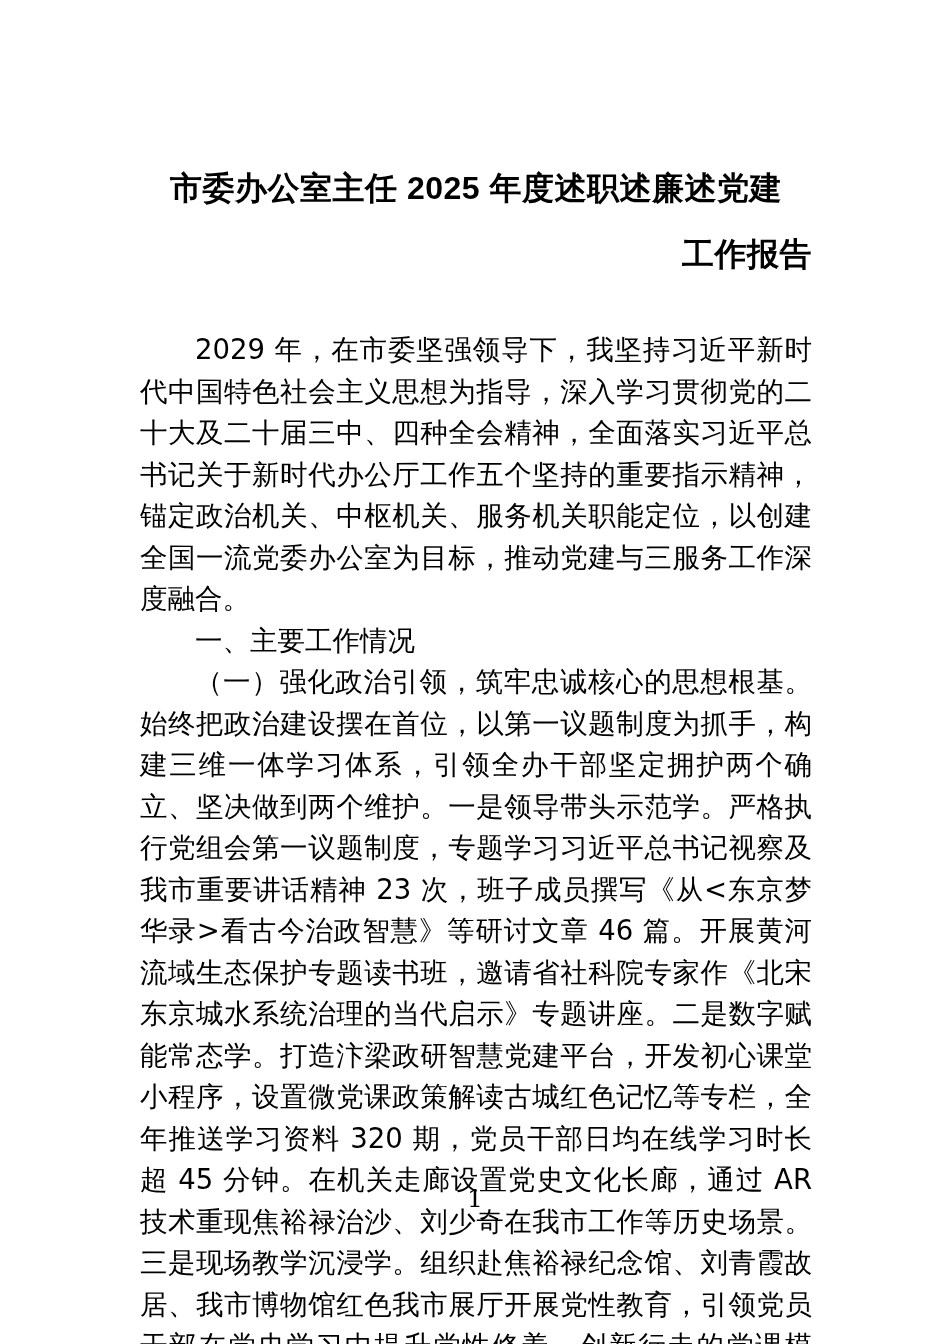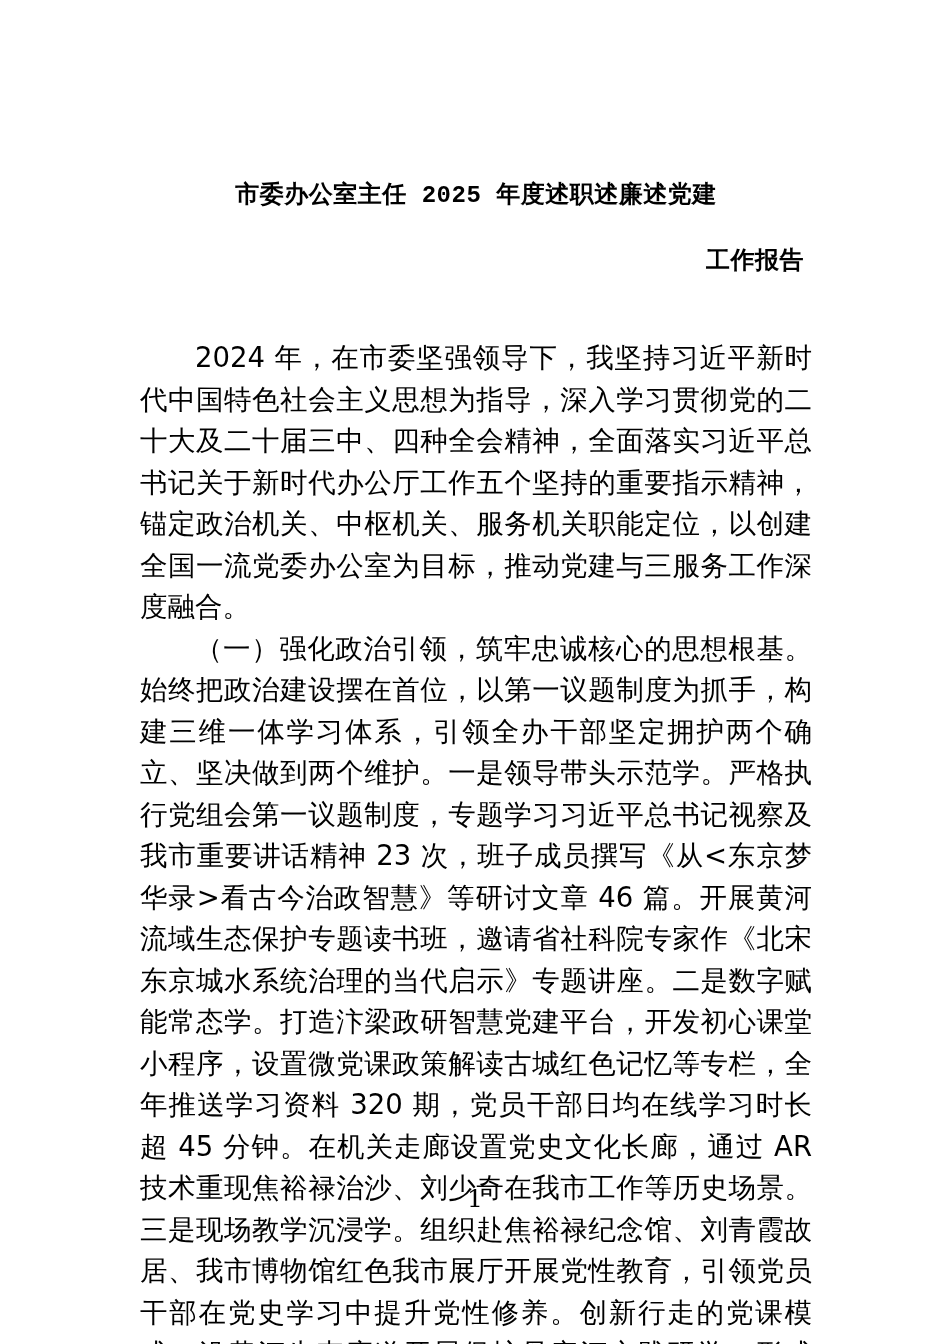--- a/index.html
+++ b/index.html
@@ -28,28 +28,28 @@
 
   .content {
     position: absolute;
     left: 140px;
     top: 0;
     width: 672px;
   }
 
   
   .doc-title {
-    margin: 8px;
+    margin: 0;
     padding: 0;
-    font-size: 24px;
+    font-size: 32px;
     font-weight: bold;
     line-height: 66px;
     text-align: center;
     letter-spacing: 0.5px;
-    font-family: Liberation Mono, monospace;
+    font-family: Liberation Sans, sans-serif;
   }
   .title-line-1 {
     display: block;
     padding-top: 155px;
     white-space: nowrap;
   }
   .title-line-2 {
     display: block;
     text-align: right;
   }
@@ -102,22 +102,23 @@
 
   <div class="content">
 
     <h1 class="doc-title">
       <span class="title-line-1">市委办公室主任 2025 年度述职述廉述党建</span>
       <span class="title-line-2">工作报告</span>
     </h1>
 
     <div class="body-block">
 
-      <p class="para">2024 年，在市委坚强领导下，我坚持习近平新时代中国特色社会主义思想为指导，深入学习贯彻党的二十大及二十届三中、四种全会精神，全面落实习近平总书记关于新时代办公厅工作五个坚持的重要指示精神，锚定政治机关、中枢机关、服务机关职能定位，以创建全国一流党委办公室为目标，推动党建与三服务工作深度融合。</p>
+      <p class="para">2029 年，在市委坚强领导下，我坚持习近平新时代中国特色社会主义思想为指导，深入学习贯彻党的二十大及二十届三中、四种全会精神，全面落实习近平总书记关于新时代办公厅工作五个坚持的重要指示精神，锚定政治机关、中枢机关、服务机关职能定位，以创建全国一流党委办公室为目标，推动党建与三服务工作深度融合。</p>
 
+      <p class="heading-line">一、主要工作情况</p>
 
       <p class="para">（一）强化政治引领，筑牢忠诚核心的思想根基。始终把政治建设摆在首位，以第一议题制度为抓手，构建三维一体学习体系，引领全办干部坚定拥护两个确立、坚决做到两个维护。一是领导带头示范学。严格执行党组会第一议题制度，专题学习习近平总书记视察及我市重要讲话精神 23 次，班子成员撰写《从&lt;东京梦华录&gt;看古今治政智慧》等研讨文章 46 篇。开展黄河流域生态保护专题读书班，邀请省社科院专家作《北宋东京城水系统治理的当代启示》专题讲座。二是数字赋能常态学。打造汴梁政研智慧党建平台，开发初心课堂小程序，设置微党课政策解读古城红色记忆等专栏，全年推送学习资料 320 期，党员干部日均在线学习时长超 45 分钟。在机关走廊设置党史文化长廊，通过 AR 技术重现焦裕禄治沙、刘少奇在我市工作等历史场景。三是现场教学沉浸学。组织赴焦裕禄纪念馆、刘青霞故居、我市博物馆红色我市展厅开展党性教育，引领党员干部在党史学习中提升党性修养。创新行走的党课模式，沿黄河生态廊道开展保护母亲河实践研学，形成《我市段</p>
 
     </div>
 
   </div>
 
   <div class="page-number">1</div>
 
 </div>

